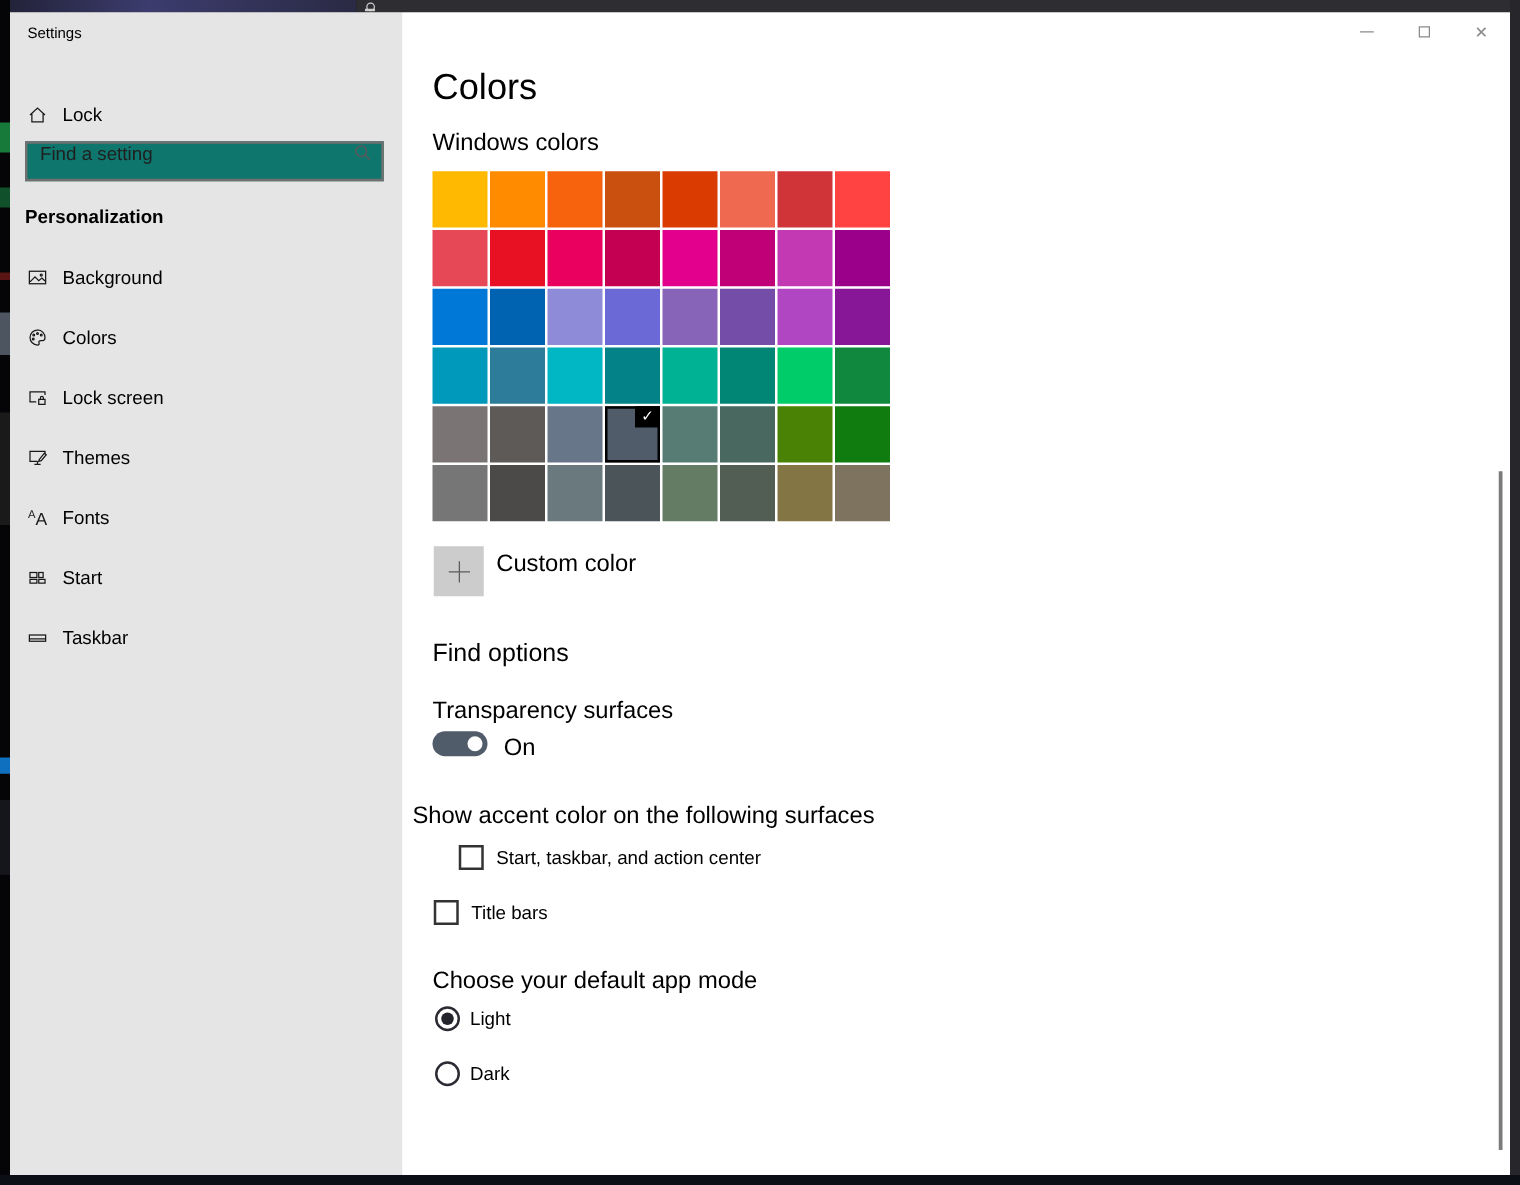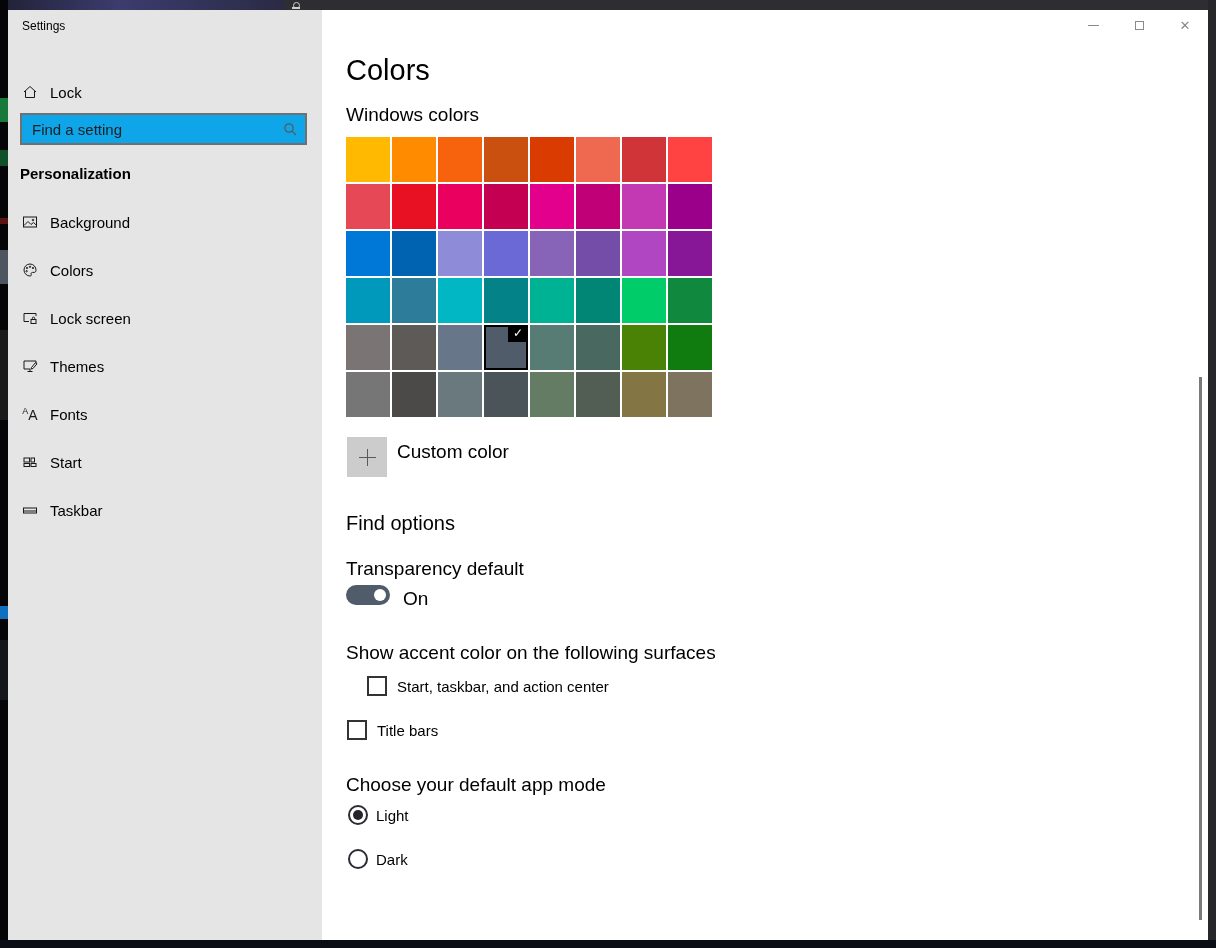--- a/index.html
+++ b/index.html
@@ -30,22 +30,22 @@
 
   
   .sidebar { position:absolute; left:0; top:0; width:314px; height:930px; background:#e5e5e5; }
   .sb-title { position:absolute; left:14px; top:9px; font-size:12px; color:#000; }
   .sb-row { position:absolute; left:0; width:314px; height:40px; display:flex; align-items:center; font-size:15px; }
   .sb-row .sb-icon { width:16px; height:18px; margin-left:14px; display:flex; align-items:center; justify-content:center; flex:0 0 auto; }
   .sb-row .sb-label { margin-left:12px; }
   .sb-icon svg { stroke:#191919; fill:none; stroke-width:1; }
   .fonts-glyph { font-size:14px; color:#191919; line-height:1; }
   .fonts-glyph sup { font-size:9px; }
-  .search-box { position:absolute; left:12px; top:103px; width:287px; height:32px; background:#0ea5e9;
-                border:2px solid #707070; display:flex; align-items:center; }
+  .search-box { position:absolute; left:12px; top:103px; width:287px; height:32px; background:#0f766e;
+                border:2px solid #707070; display:flex; align-items:flex-start; }
   .search-input { flex:1; border:none; outline:none; font-size:15px; padding-left:10px; color:#1f1f1f;
                   font-family:"Liberation Sans", sans-serif; background:transparent; }
   .search-input::placeholder { color:#1f1f1f; opacity:1; }
   .search-icon { width:30px; display:flex; align-items:center; justify-content:center; }
   .sb-section { position:absolute; left:12px; top:155px; font-size:15px; font-weight:bold; }
 
   
   .main { position:absolute; left:314px; top:0; width:886px; height:930px; background:#fff; }
   .page-title { position:absolute; left:24px; top:44px; font-size:29px; font-weight:300; color:#000; }
   .group-label { position:absolute; font-size:19px; color:#000; }
@@ -66,21 +66,21 @@
   .lbl-custom-color { left:75px; top:431px; }
 
   .section-title { position:absolute; font-size:20px; font-weight:300; color:#000; }
   .lbl-more-options { left:24px; top:502px; }
   .lbl-transparency { left:24px; top:548px; }
 
   .toggle { position:absolute; left:24px; top:575px; width:44px; height:20px; border-radius:10px; background:#515c6b; }
   .toggle .knob { position:absolute; right:4px; top:4px; width:12px; height:12px; border-radius:50%; background:#fff; }
   .lbl-toggle-state { left:81px; top:578px; }
 
-  .lbl-accent-surfaces { left:24px; top:632px; }
+  .lbl-accent-surfaces { left:8px; top:632px; }
 
   .check-row { position:absolute; display:flex; align-items:center; }
   .cb1 { left:25px; top:666px;padding-left:20px; } .cb2 { left:25px; top:710px; }
   .checkbox { width:20px; height:20px; border:2px solid #333; background:#fff; flex:0 0 auto; }
   .check-row .cr-label { margin-left:10px; font-size:15px; }
 
   .lbl-app-mode { left:24px; top:764px; }
   .radio-row { position:absolute; display:flex; align-items:center; }
   .r1 { left:26px; top:795px; } .r2 { left:26px; top:839px; }
   .radio { width:20px; height:20px; border-radius:50%; border:2px solid #2b2b33; background:#fff;
@@ -285,21 +285,21 @@
         <div class="swatch" style="background: rgb(126, 115, 95);"></div>
       </div>
 
     <div class="custom-color-btn">
       <span class="plus-icon"></span>
     </div>
     <div class="group-label lbl-custom-color">Custom color</div>
 
     <div class="section-title lbl-more-options">Find options</div>
 
-    <div class="group-label lbl-transparency">Transparency default</div>
+    <div class="group-label lbl-transparency">Transparency surfaces</div>
     <div class="toggle" style="background: rgb(81, 92, 107);">
       <span class="knob"></span>
     </div>
     <div class="group-label lbl-toggle-state">On</div>
 
     <div class="group-label lbl-accent-surfaces">Show accent color on the following surfaces</div>
 
     <div class="check-row cb1">
       <span class="checkbox"></span>
       <span class="cr-label">Start, taskbar, and action center</span>

